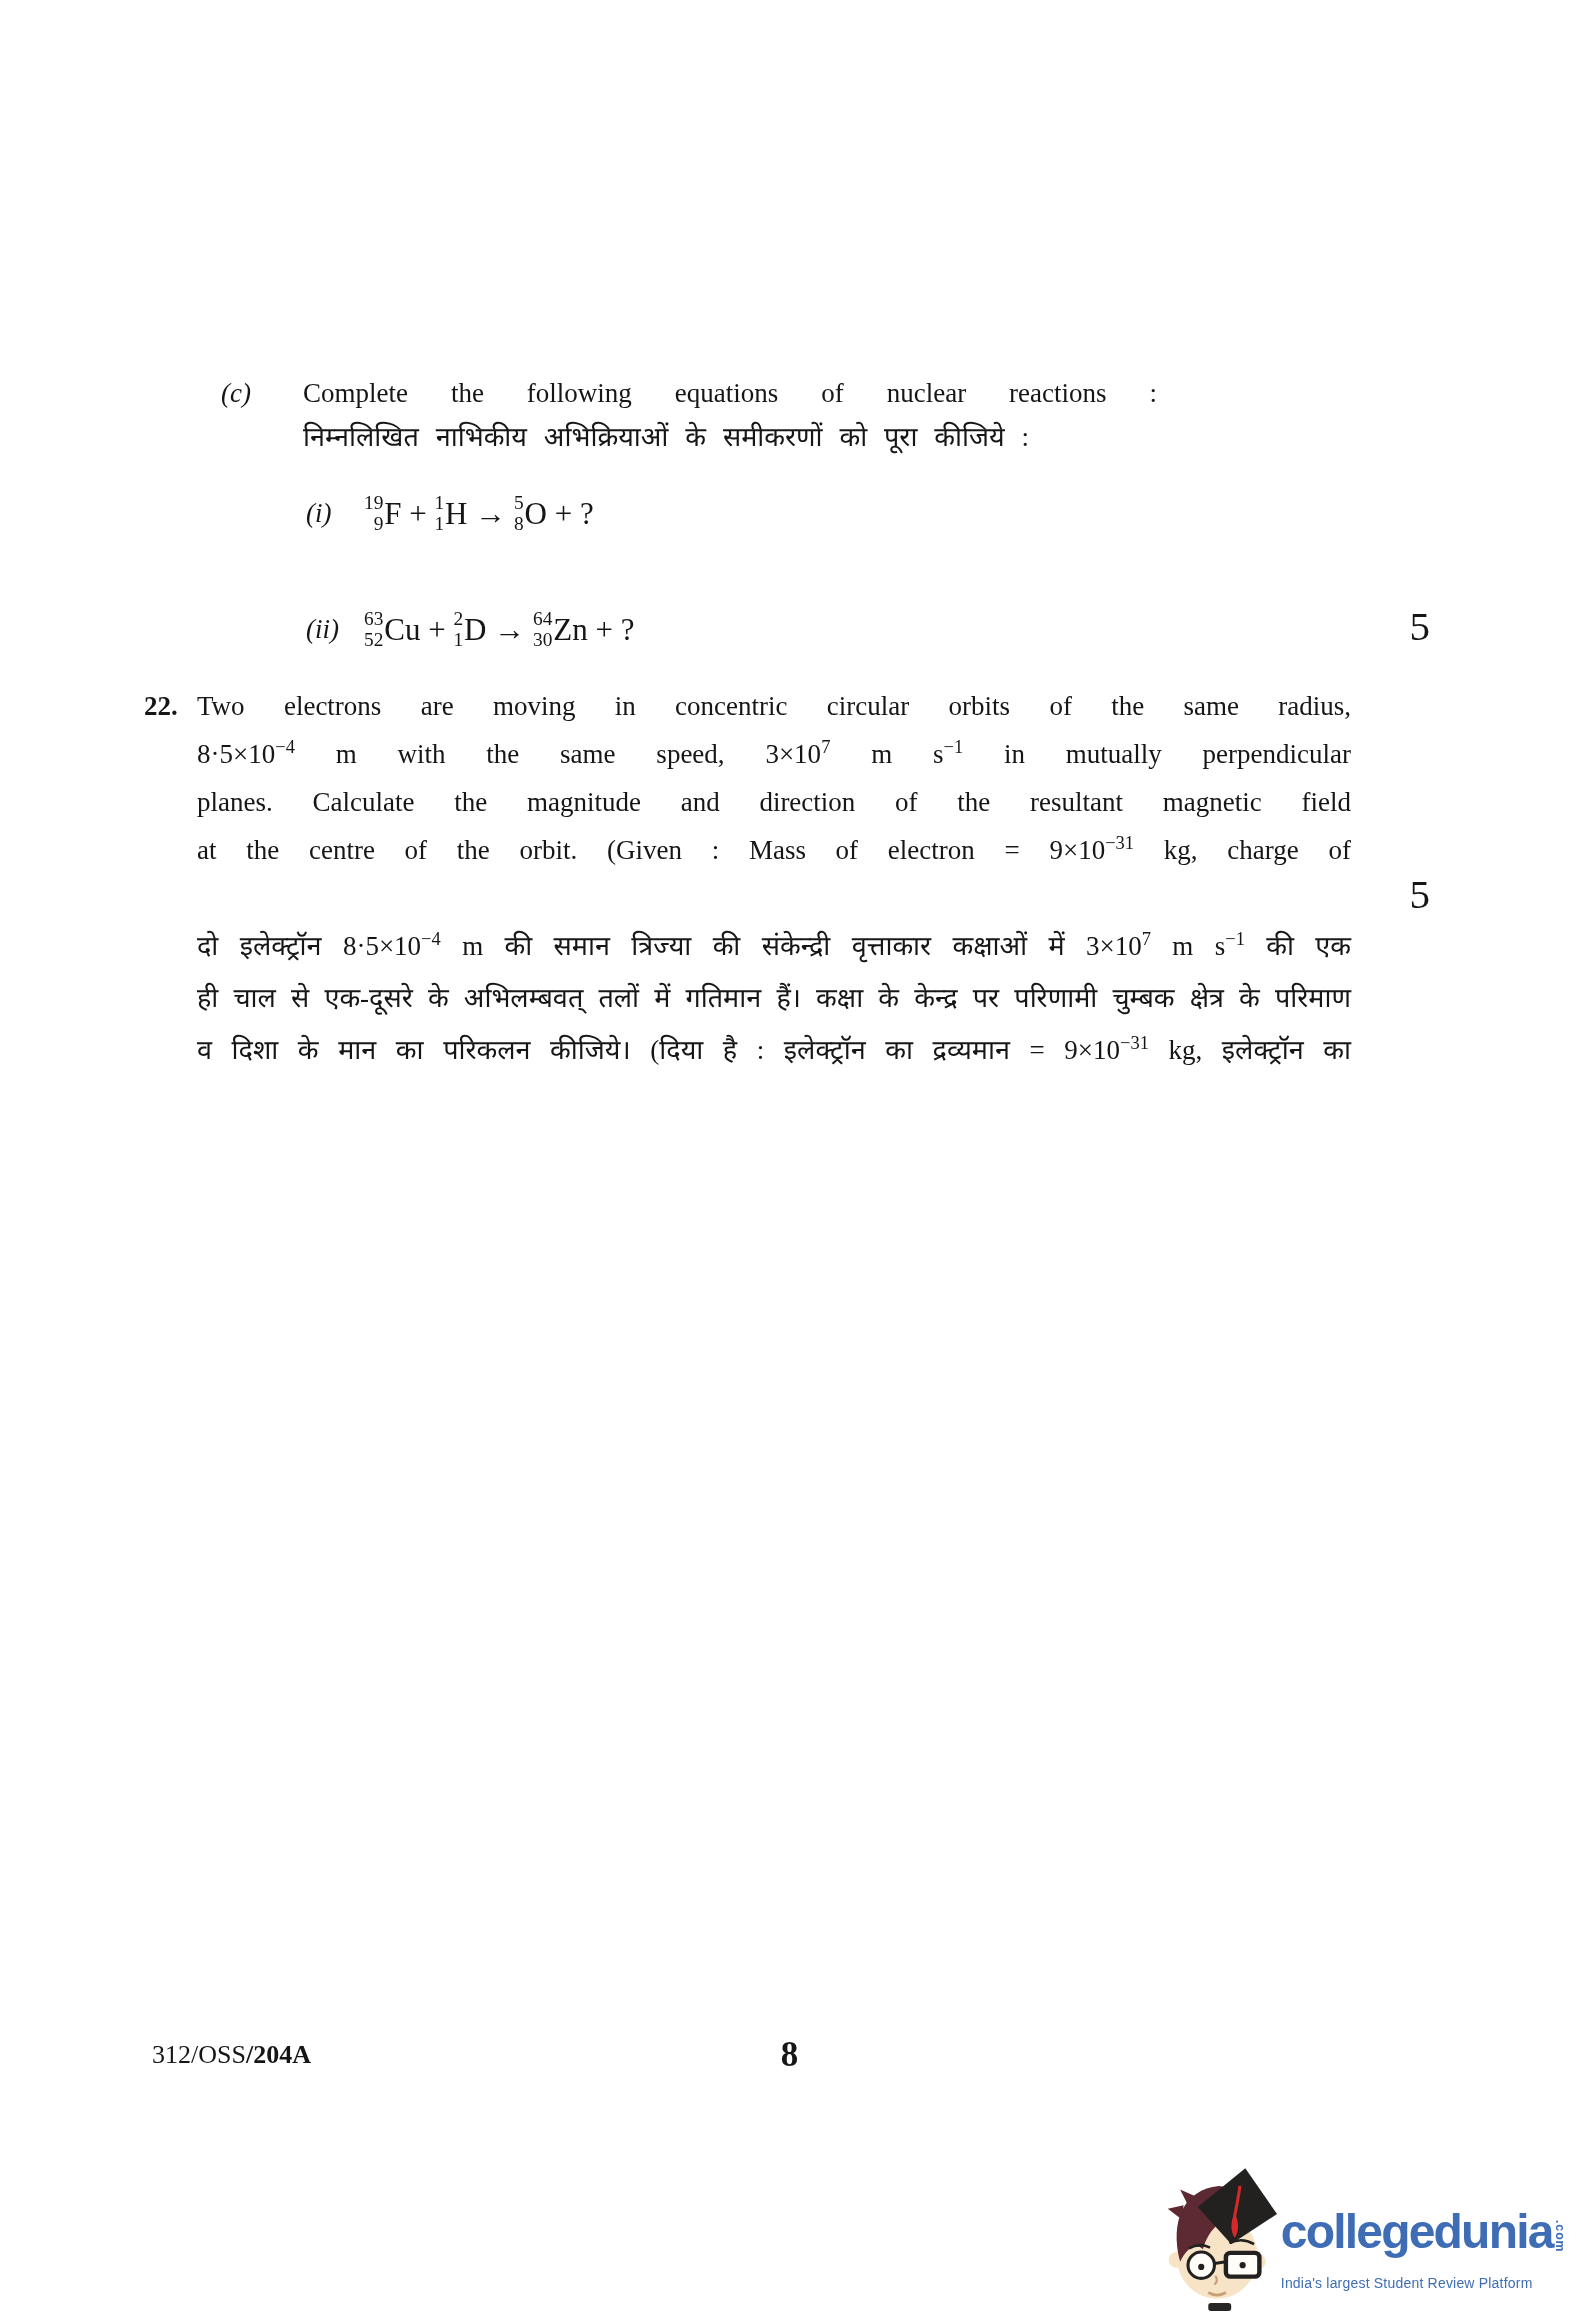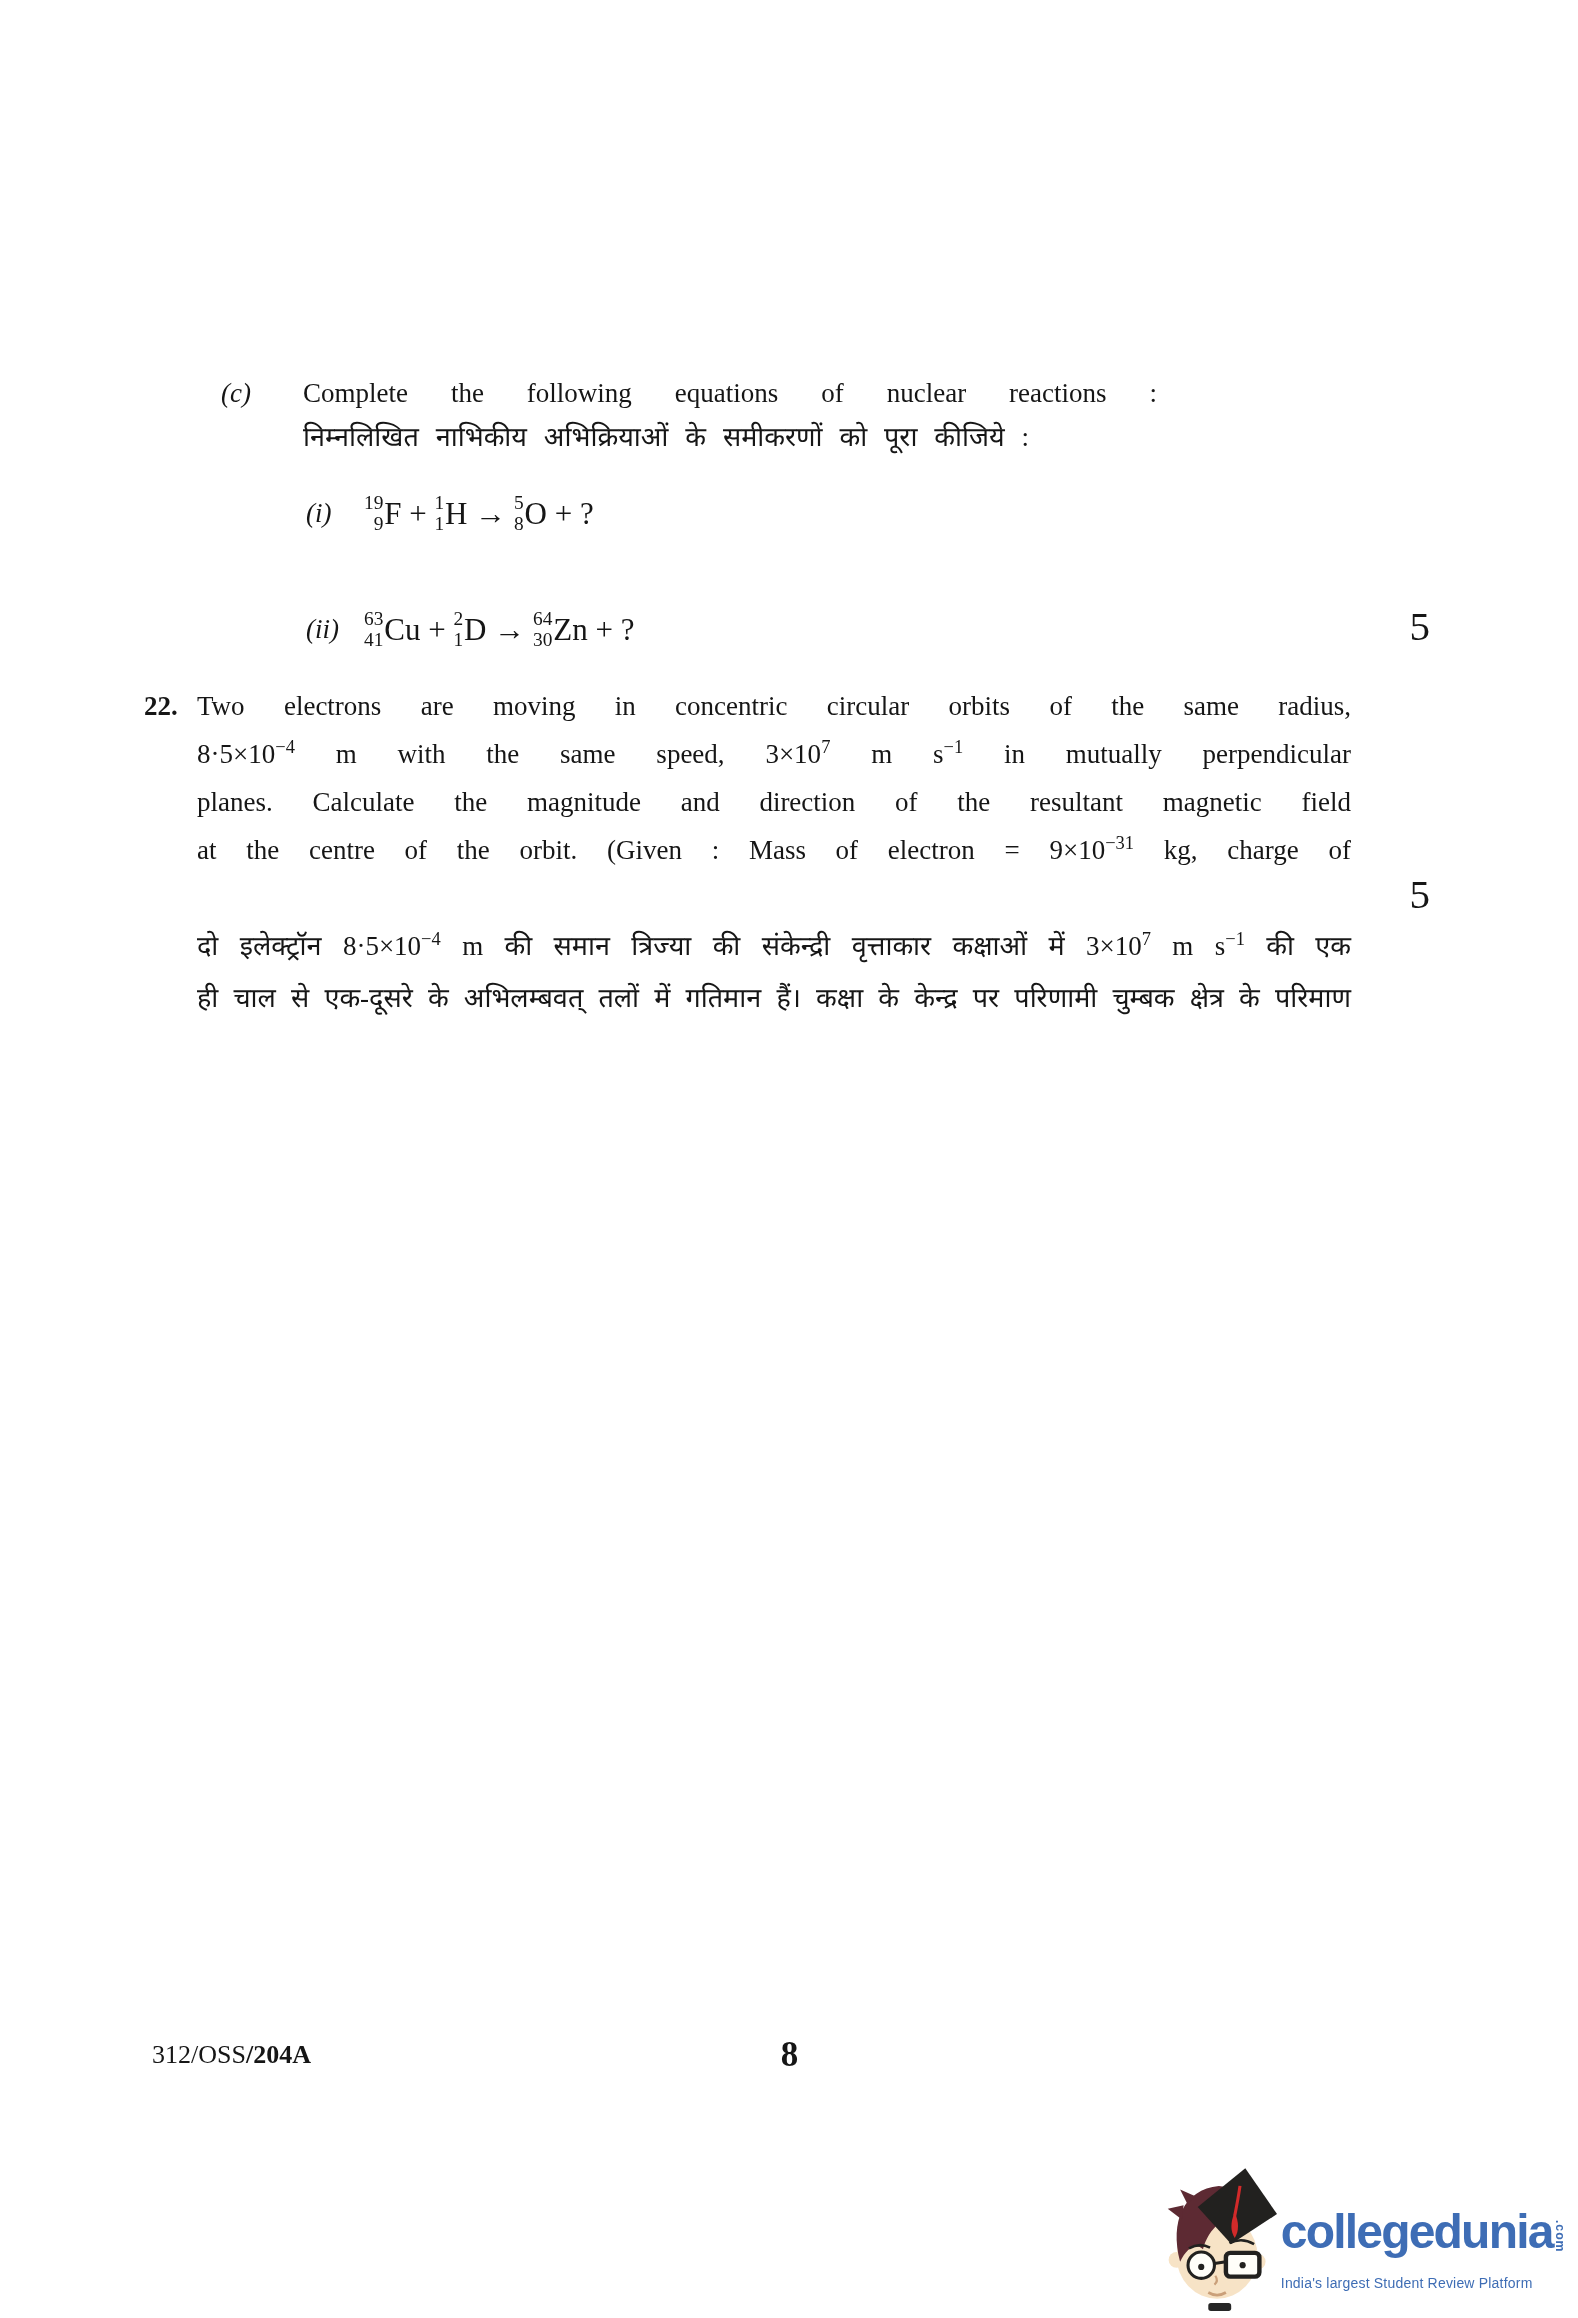--- a/index.html
+++ b/index.html
@@ -85,21 +85,21 @@
         <span class="op"> + ?</span>
       </span>
   </div>
 
   <div class="abs eq-row" style="left:306px; top:595px;">
     <span class="eq-label">(ii)</span>
     <span class="equation">
         <span class="nuclide">
           <span class="prescripts">
             <span>63</span>
-            <span>41</span>
+            <span>52</span>
           </span>
           <span class="symbol">Cu</span>
         </span>
         <span class="op"> + </span>
         <span class="nuclide">
           <span class="prescripts">
             <span>2</span>
             <span>1</span>
           </span>
           <span class="symbol">D</span>
@@ -125,20 +125,21 @@
     <div class="body-text jline">8·5×10<sup>−4</sup> m with the same speed, 3×10<sup>7</sup> m s<sup>−1</sup> in mutually perpendicular</div>
     <div class="body-text jline">planes. Calculate the magnitude and direction of the resultant magnetic field</div>
     <div class="body-text jline">at the centre of the orbit. (Given : Mass of electron = 9×10<sup>−31</sup> kg, charge of</div>
   </div>
 
   <div class="abs marks" style="left:1342px; top:870px;">5</div>
 
   <div class="abs" style="left:197px; top:920px; width:1154px;">
     <div class="body-text hindi jline">दो इलेक्ट्रॉन 8·5×10<sup>−4</sup> m की समान त्रिज्या की संकेन्द्री वृत्ताकार कक्षाओं में 3×10<sup>7</sup> m s<sup>−1</sup> की एक</div>
     <div class="body-text hindi jline">ही चाल से एक-दूसरे के अभिलम्बवत् तलों में गतिमान हैं। कक्षा के केन्द्र पर परिणामी चुम्बक क्षेत्र के परिमाण</div>
+    <div class="body-text hindi jline">व दिशा के मान का परिकलन कीजिये। (दिया है : इलेक्ट्रॉन का द्रव्यमान = 9×10<sup>−31</sup> kg, इलेक्ट्रॉन का</div>
   </div>
 
   <div class="abs footer-code" style="left:152px; top:2040px;">
     <span>312/OSS</span><span class="bold">/204A</span>
   </div>
   <div class="abs footer-page" style="left:0px; top:2035px;">8</div>
 
   <div class="abs logo" style="left:1164px; top:2163px; width:411px; height:152px;">
     <svg width="115" height="148" viewBox="0 0 130 168">
       <circle cx="14" cy="110" r="9" fill="#f7e3c6"></circle>

